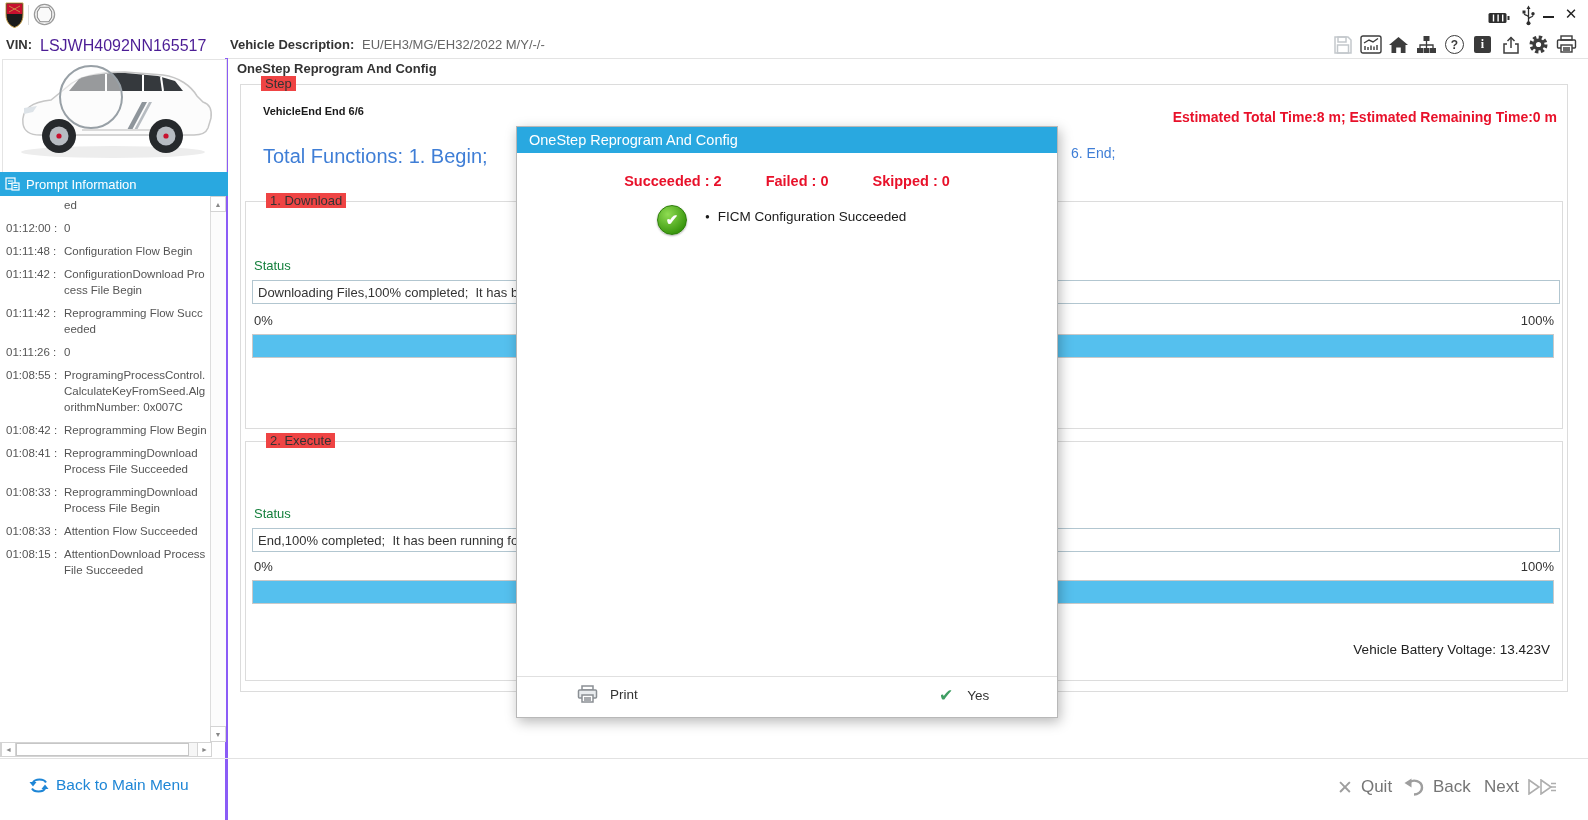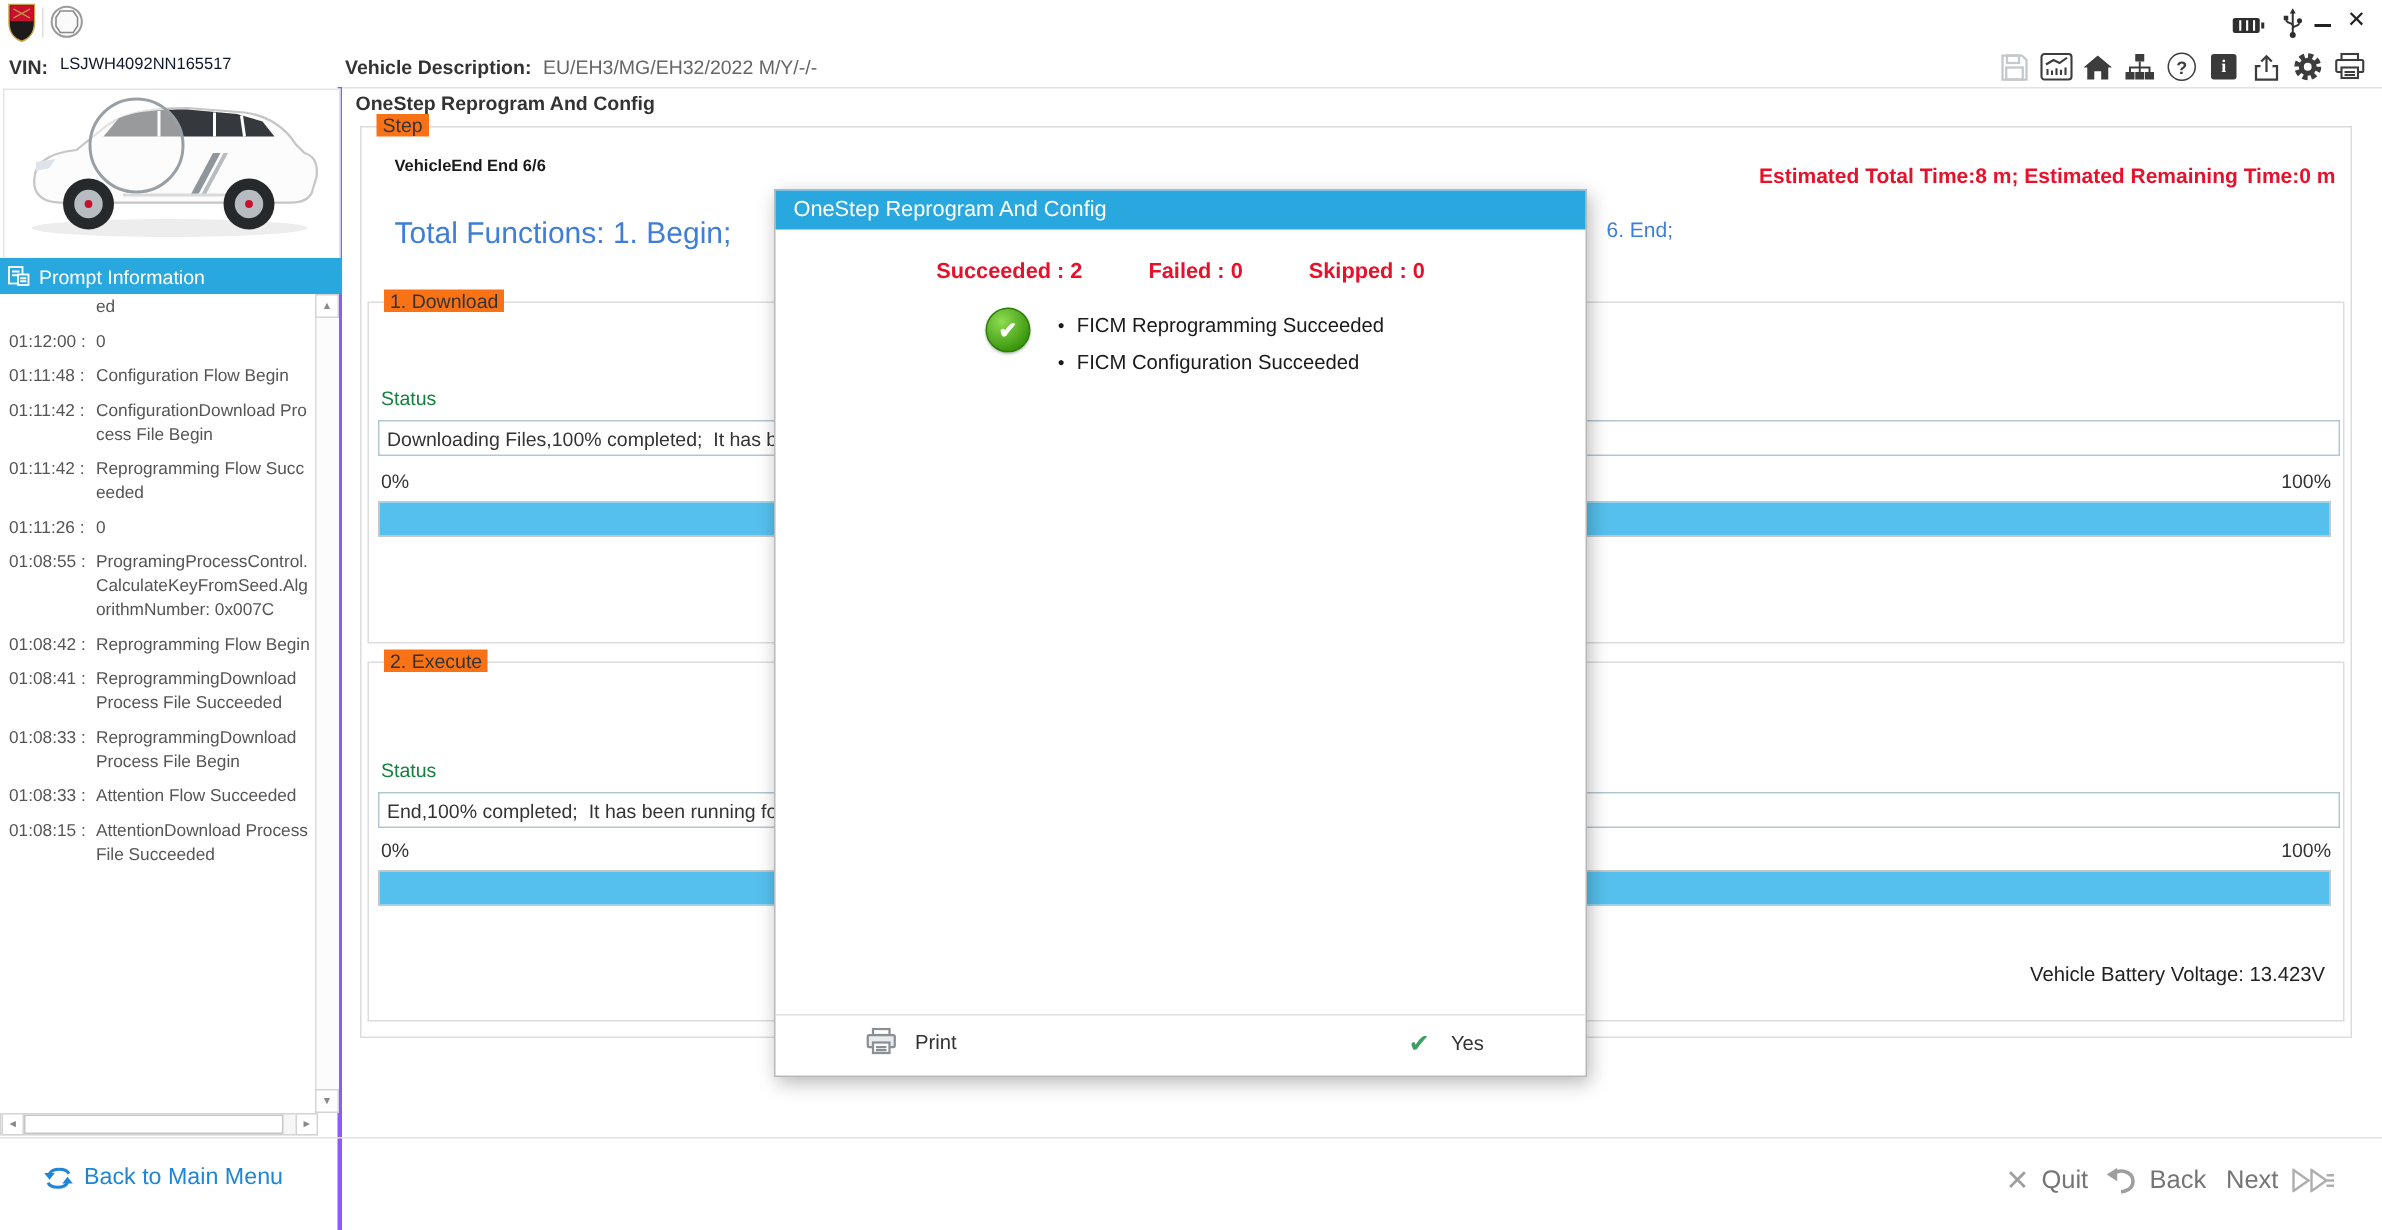--- a/index.html
+++ b/index.html
@@ -14,21 +14,21 @@
   #logo-round{left:33px;top:3px;}
   #icon-battery{right:78px;top:10px;}
   #icon-usb{right:52px;top:5px;}
   #btn-min{right:32px;top:6px;width:16px;height:18px;text-align:center;}
   #btn-min span{display:block;margin:10px auto 0;width:11px;height:2px;background:#222;}
   #btn-close{right:8px;top:4px;width:18px;height:20px;font-size:15px;color:#222;text-align:center;line-height:20px;}
 
   
   #infobar{left:0;top:30px;width:1588px;height:28px;border-bottom:1px solid #e3e3e3;background:#fff;}
   #vin-label{left:6px;top:7px;font-weight:bold;font-size:13px;color:#333;}
-  #vin-value{left:40px;top:7px;font-size:11px;color:#0f172a;}
+  #vin-value{left:40px;top:7px;font-size:16px;color:#4c1d95;}
   #vd-label{left:230px;top:7px;font-weight:bold;font-size:13px;color:#333;}
   #vd-value{left:362px;top:7px;font-size:13px;color:#666;}
   #toolbar{right:10px;top:3px;display:flex;gap:5px;}
   .tbtn{width:23px;height:23px;display:flex;align-items:center;justify-content:center;}
   .q-help{width:17px;height:17px;border:1.6px solid #3c3c3c;border-radius:50%;font-size:12px;font-weight:bold;color:#3c3c3c;display:flex;align-items:center;justify-content:center;}
   .q-info{width:17px;height:17px;background:#3a3a3a;border-radius:2px;color:#fff;font-size:12px;font-weight:bold;font-family:"Liberation Serif",serif;display:flex;align-items:center;justify-content:center;}
 
   
   #sidebar{left:0;top:58px;width:228px;height:762px;border-right:3px solid #8b5cf6;background:#fff;box-sizing:border-box;}
   #carbox{left:2px;top:1px;width:223px;height:112px;border:1px solid #e4e4e4;background:#fff;}
@@ -45,21 +45,21 @@
   #hscroll{left:0;top:684px;width:212px;height:15px;border:1px solid #d4d4d4;box-sizing:border-box;background:#f6f6f6;}
   #hscroll-l{left:0;top:-1px;width:15px;height:15px;}
   #hscroll-r{left:196px;top:-1px;width:15px;height:15px;}
   #hscroll-thumb{left:15px;top:0;width:173px;height:13px;background:#fff;border:1px solid #c6c6c6;box-sizing:border-box;}
   #sbfooter{left:0;top:700px;width:228px;height:62px;}
   #backmenu{left:28px;top:18px;display:flex;align-items:center;gap:6px;color:#1e86d6;font-size:15.5px;cursor:pointer;}
 
   
   #maintitle{left:237px;top:61px;font-size:13px;font-weight:bold;color:#333;}
   .groupbox{border:1px solid #dcdcdc;background:#fff;}
-  .legend{position:absolute;top:-9px;left:10px;background:#f97316;padding:0 4px;font-size:13px;color:#333;}
+  .legend{position:absolute;top:-9px;left:20px;background:#ef4444;padding:0 4px;font-size:13px;color:#333;}
   #stepbox{left:240px;top:84px;width:1326px;height:606px;}
   #step-title{left:22px;top:20px;font-size:11px;font-weight:bold;color:#1a1a1a;}
   #estimated{right:10px;top:24px;font-size:14px;font-weight:bold;color:#e8112a;}
   #totals-left{left:22px;top:60px;font-size:20px;color:#3f7ed6;white-space:pre;}
   #totals-right{left:830px;top:60px;font-size:14px;color:#3f7ed6;}
   #dlbox{left:4px;top:116px;width:1316px;height:226px;}
   #exbox{left:4px;top:356px;width:1316px;height:238px;}
   .status-lbl{position:absolute;left:8px;font-size:13px;color:#15803d;text-align:center;}
   .status-in{position:absolute;left:6px;width:1296px;height:20px;border:1px solid #b2c6d0;font-family:"Liberation Sans",sans-serif;font-size:13px;color:#333;padding:1px 5px;background:#fff;}
   .pct-l{position:absolute;left:8px;font-size:13px;color:#333;}
@@ -403,21 +403,20 @@
     <div id="modal-title" class="abs">OneStep Reprogram And Config</div>
     <div id="modal-stats" class="abs">
       <span>Succeeded : 2</span>
       <span>Failed : 0</span>
       <span>Skipped : 0</span>
     </div>
     <div id="modal-results" class="abs">
       <div id="badge-ok">✔</div>
       <div>
 
-      <div class="rrow">FICM Reprogramming Succeeded</div>
           <div class="rrow">FICM Configuration Succeeded</div>
         </div>
     </div>
     <div id="modal-footer" class="abs">
       <div id="btn-print" class="abs">
         <svg width="21" height="19" viewBox="0 0 21 19" fill="none" stroke="#8a8f94" stroke-width="1.5">
             <rect x="5" y="1" width="11" height="4"></rect>
             <rect x="1.5" y="5" width="18" height="8" rx="1" fill="#e9ecef"></rect>
             <rect x="5" y="10" width="11" height="7" fill="#fff"></rect>
             <path d="M7,13 H14 M7,15 H14"></path>

